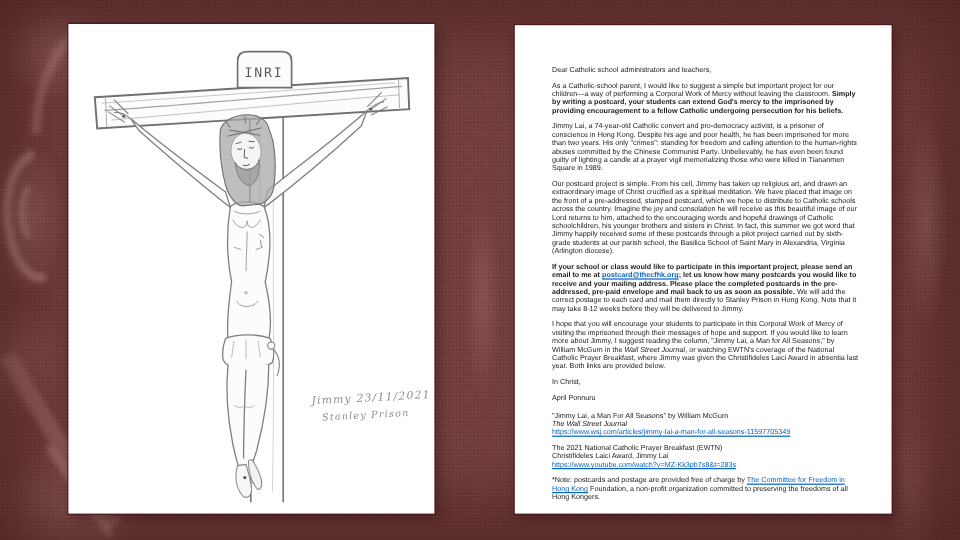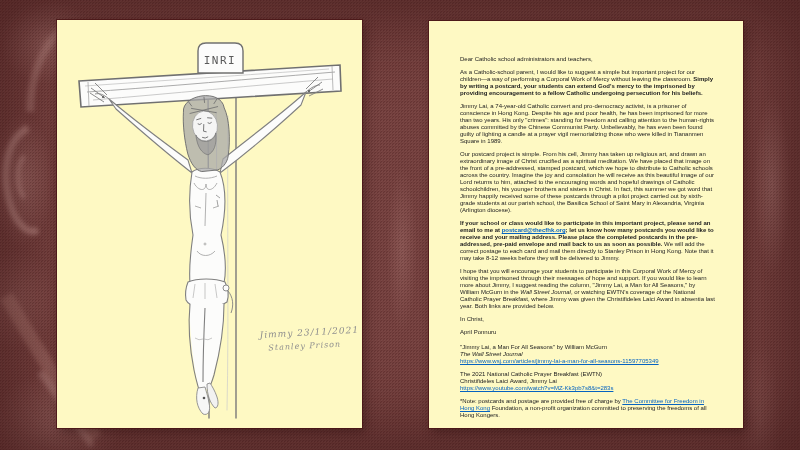--- a/index.html
+++ b/index.html
@@ -29,21 +29,21 @@
     background-position:0 0,1px 1px;
     background-size:3px 3px;
   }
   .vignette{
     position:absolute;inset:0;
     box-shadow:inset 0 0 70px 20px rgba(52,16,16,0.55);
   }
   .portrait-lines{position:absolute;left:0;top:0;}
   
   .page{
-    position:absolute;background:#fef9c3;
+    position:absolute;background:#ffffff;
     box-shadow:0 0 0 1px rgba(74,22,22,0.85), 3px 4px 10px rgba(40,10,10,0.45);
   }
   #left-page{left:57px;top:20px;width:305px;height:408px;}
   #right-page{left:429px;top:21px;width:314px;height:407px;}
   
   .sig{
     position:absolute;left:203px;top:306px;width:110px;
     color:#8e8e8e;font-family:"DejaVu Serif",serif;font-style:italic;
     transform:rotate(-3deg);letter-spacing:1px;line-height:13px;
   }

